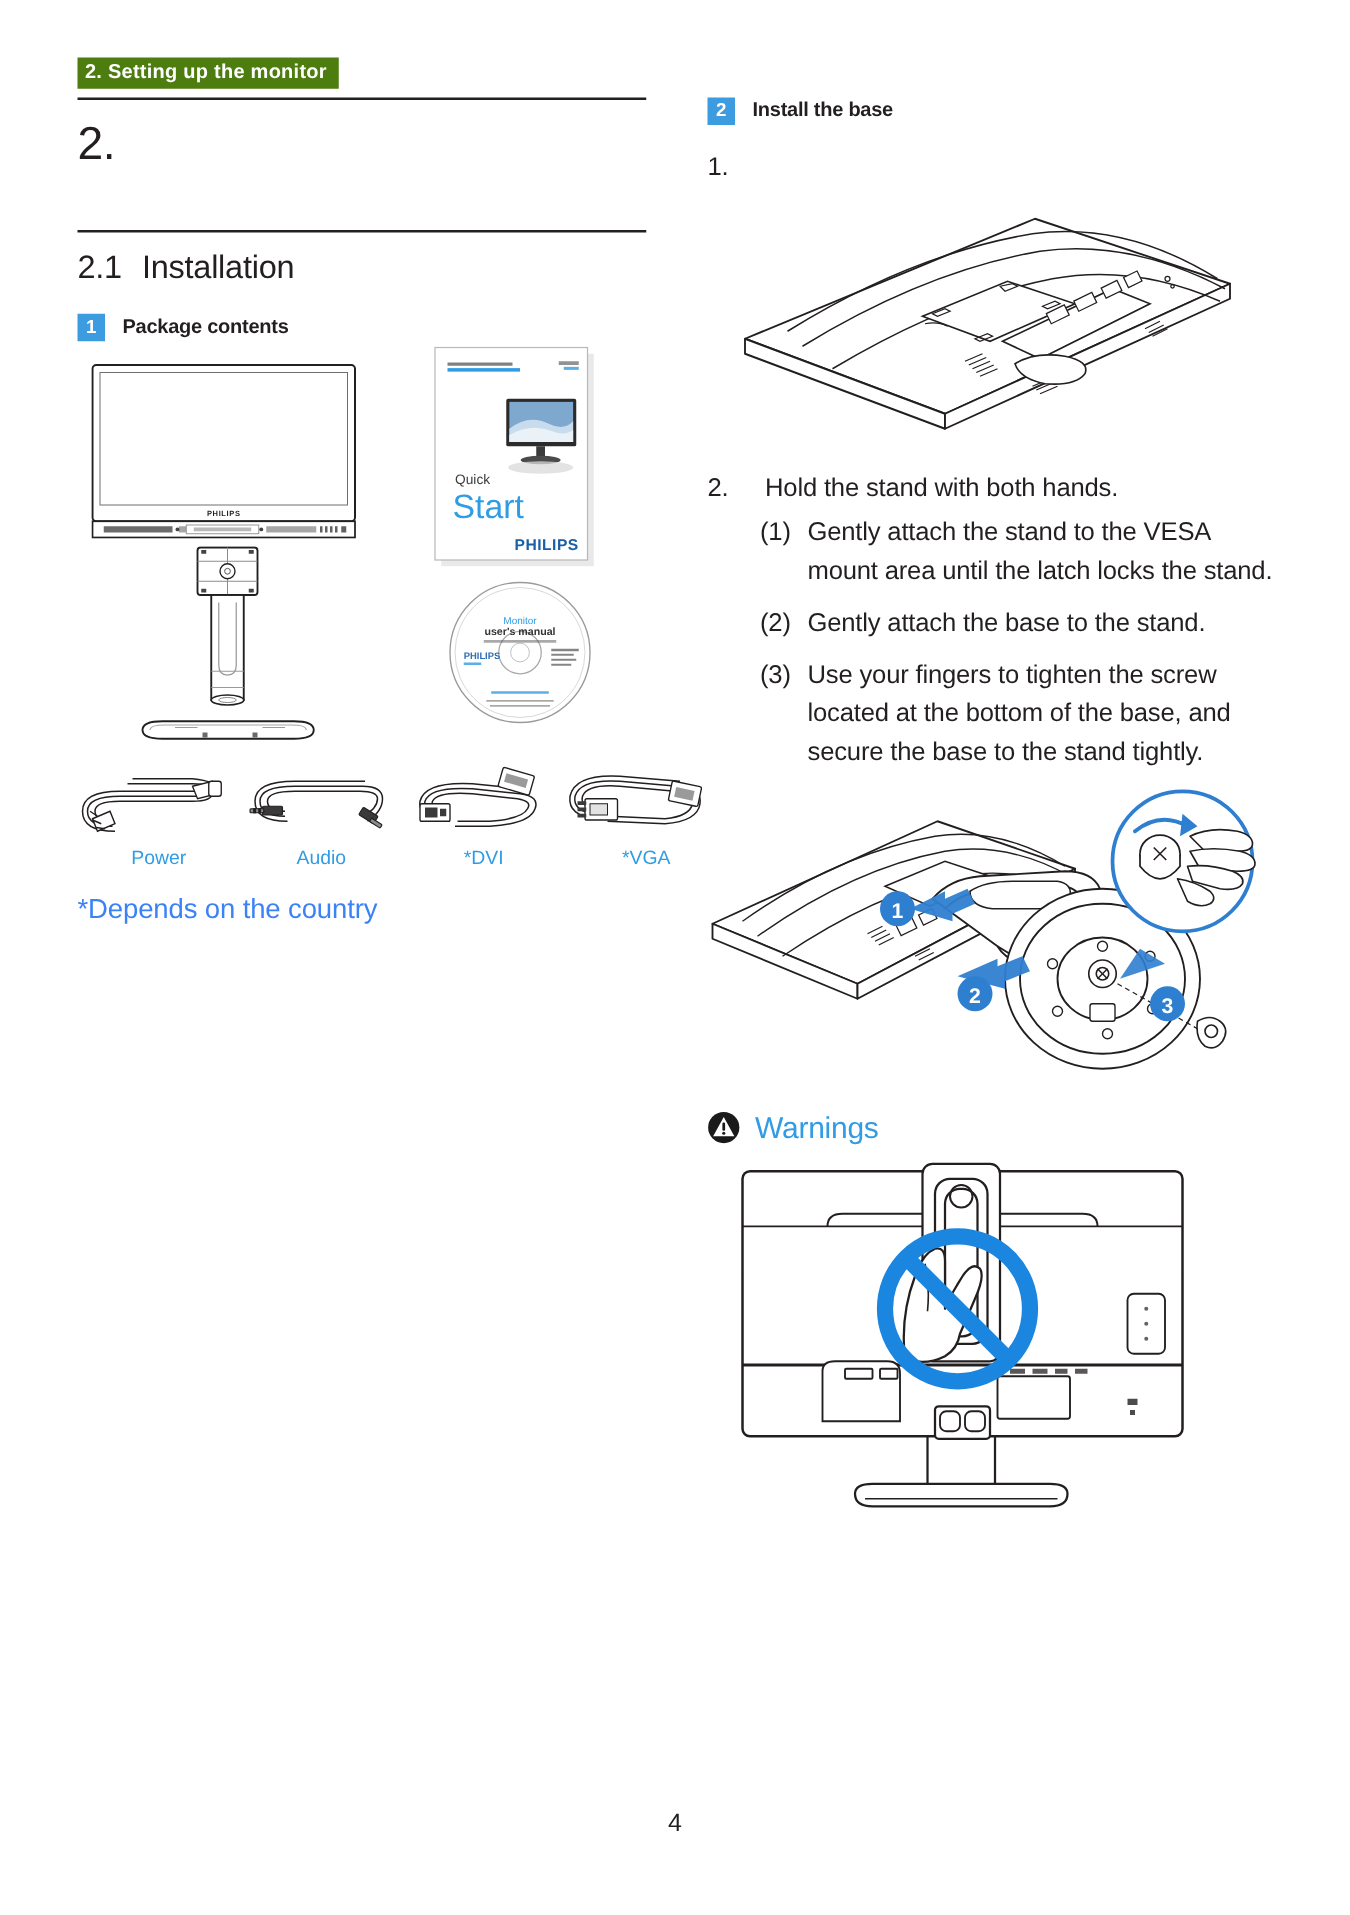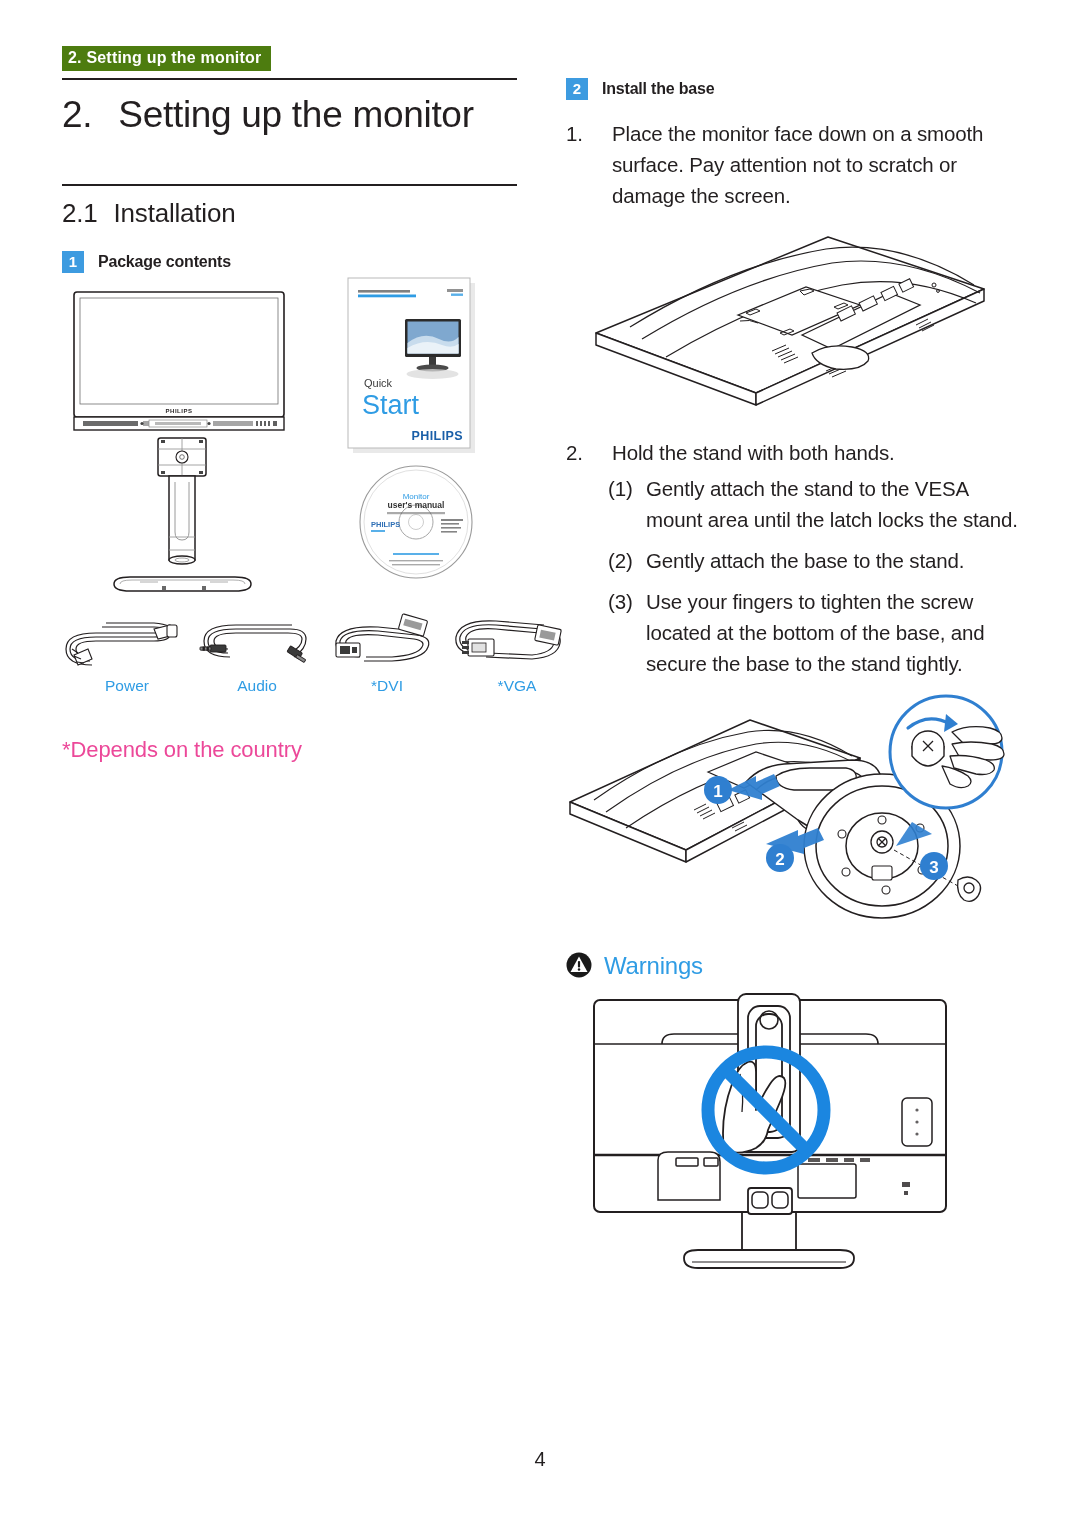--- a/index.html
+++ b/index.html
@@ -131,22 +131,22 @@
     row-gap: 6px;
   }
   .cable-cell { text-align: center; }
   .cable-label {
     color: #2f9ce4;
     font-size: 15.5px;
     margin-top: -2px;
   }
 
   .depends {
-    margin-top: 42px;
-    color: #ec4899;
+    margin-top: 18px;
+    color: #3b82f6;
     font-size: 22px;
     letter-spacing: -0.1px;
   }
 
   
   .page-num {
     position: absolute;
     left: 0;
     right: 0;
     top: 1448px;
@@ -160,21 +160,20 @@
 <body>
 
 <div class="running-head">2. Setting up the monitor</div>
 
 <div class="col-left">
 
   <div class="rule"></div>
 
   <h1 class="chapter">
     <span class="num">2.</span>
-    <span>Setting up the monitor</span>
   </h1>
 
   <div class="rule rule-2"></div>
 
   <h2 class="section">
     <span>2.1</span>
     <span>Installation</span>
   </h2>
 
   <div class="subhead">
@@ -386,21 +385,20 @@
 <div class="col-right">
 
   <div class="subhead" style="margin-top:0;">
     <span class="badge-sq">2</span>
     <span class="subhead-label">Install the base</span>
   </div>
 
   <div class="steps">
     <div class="step">
       <span class="marker">1.</span>
-      <span class="body">Place the monitor face down on a smooth surface. Pay attention not to scratch or damage the screen.</span>
     </div>
   </div>
 
   <svg style="display:block;margin:12px 0 0 -6px;" width="460" height="200" viewBox="0 0 460 200">
     <g fill="#ffffff" stroke="#231f20" stroke-width="1.5" stroke-linejoin="round">
 
       <path d="M36 110 L268 14 L424 66 L196 170 Z"></path>
 
       <path d="M36 110 L36 122 L196 182 L196 170 Z"></path>
       <path d="M196 170 L196 182 L424 78 L424 66 Z"></path>

